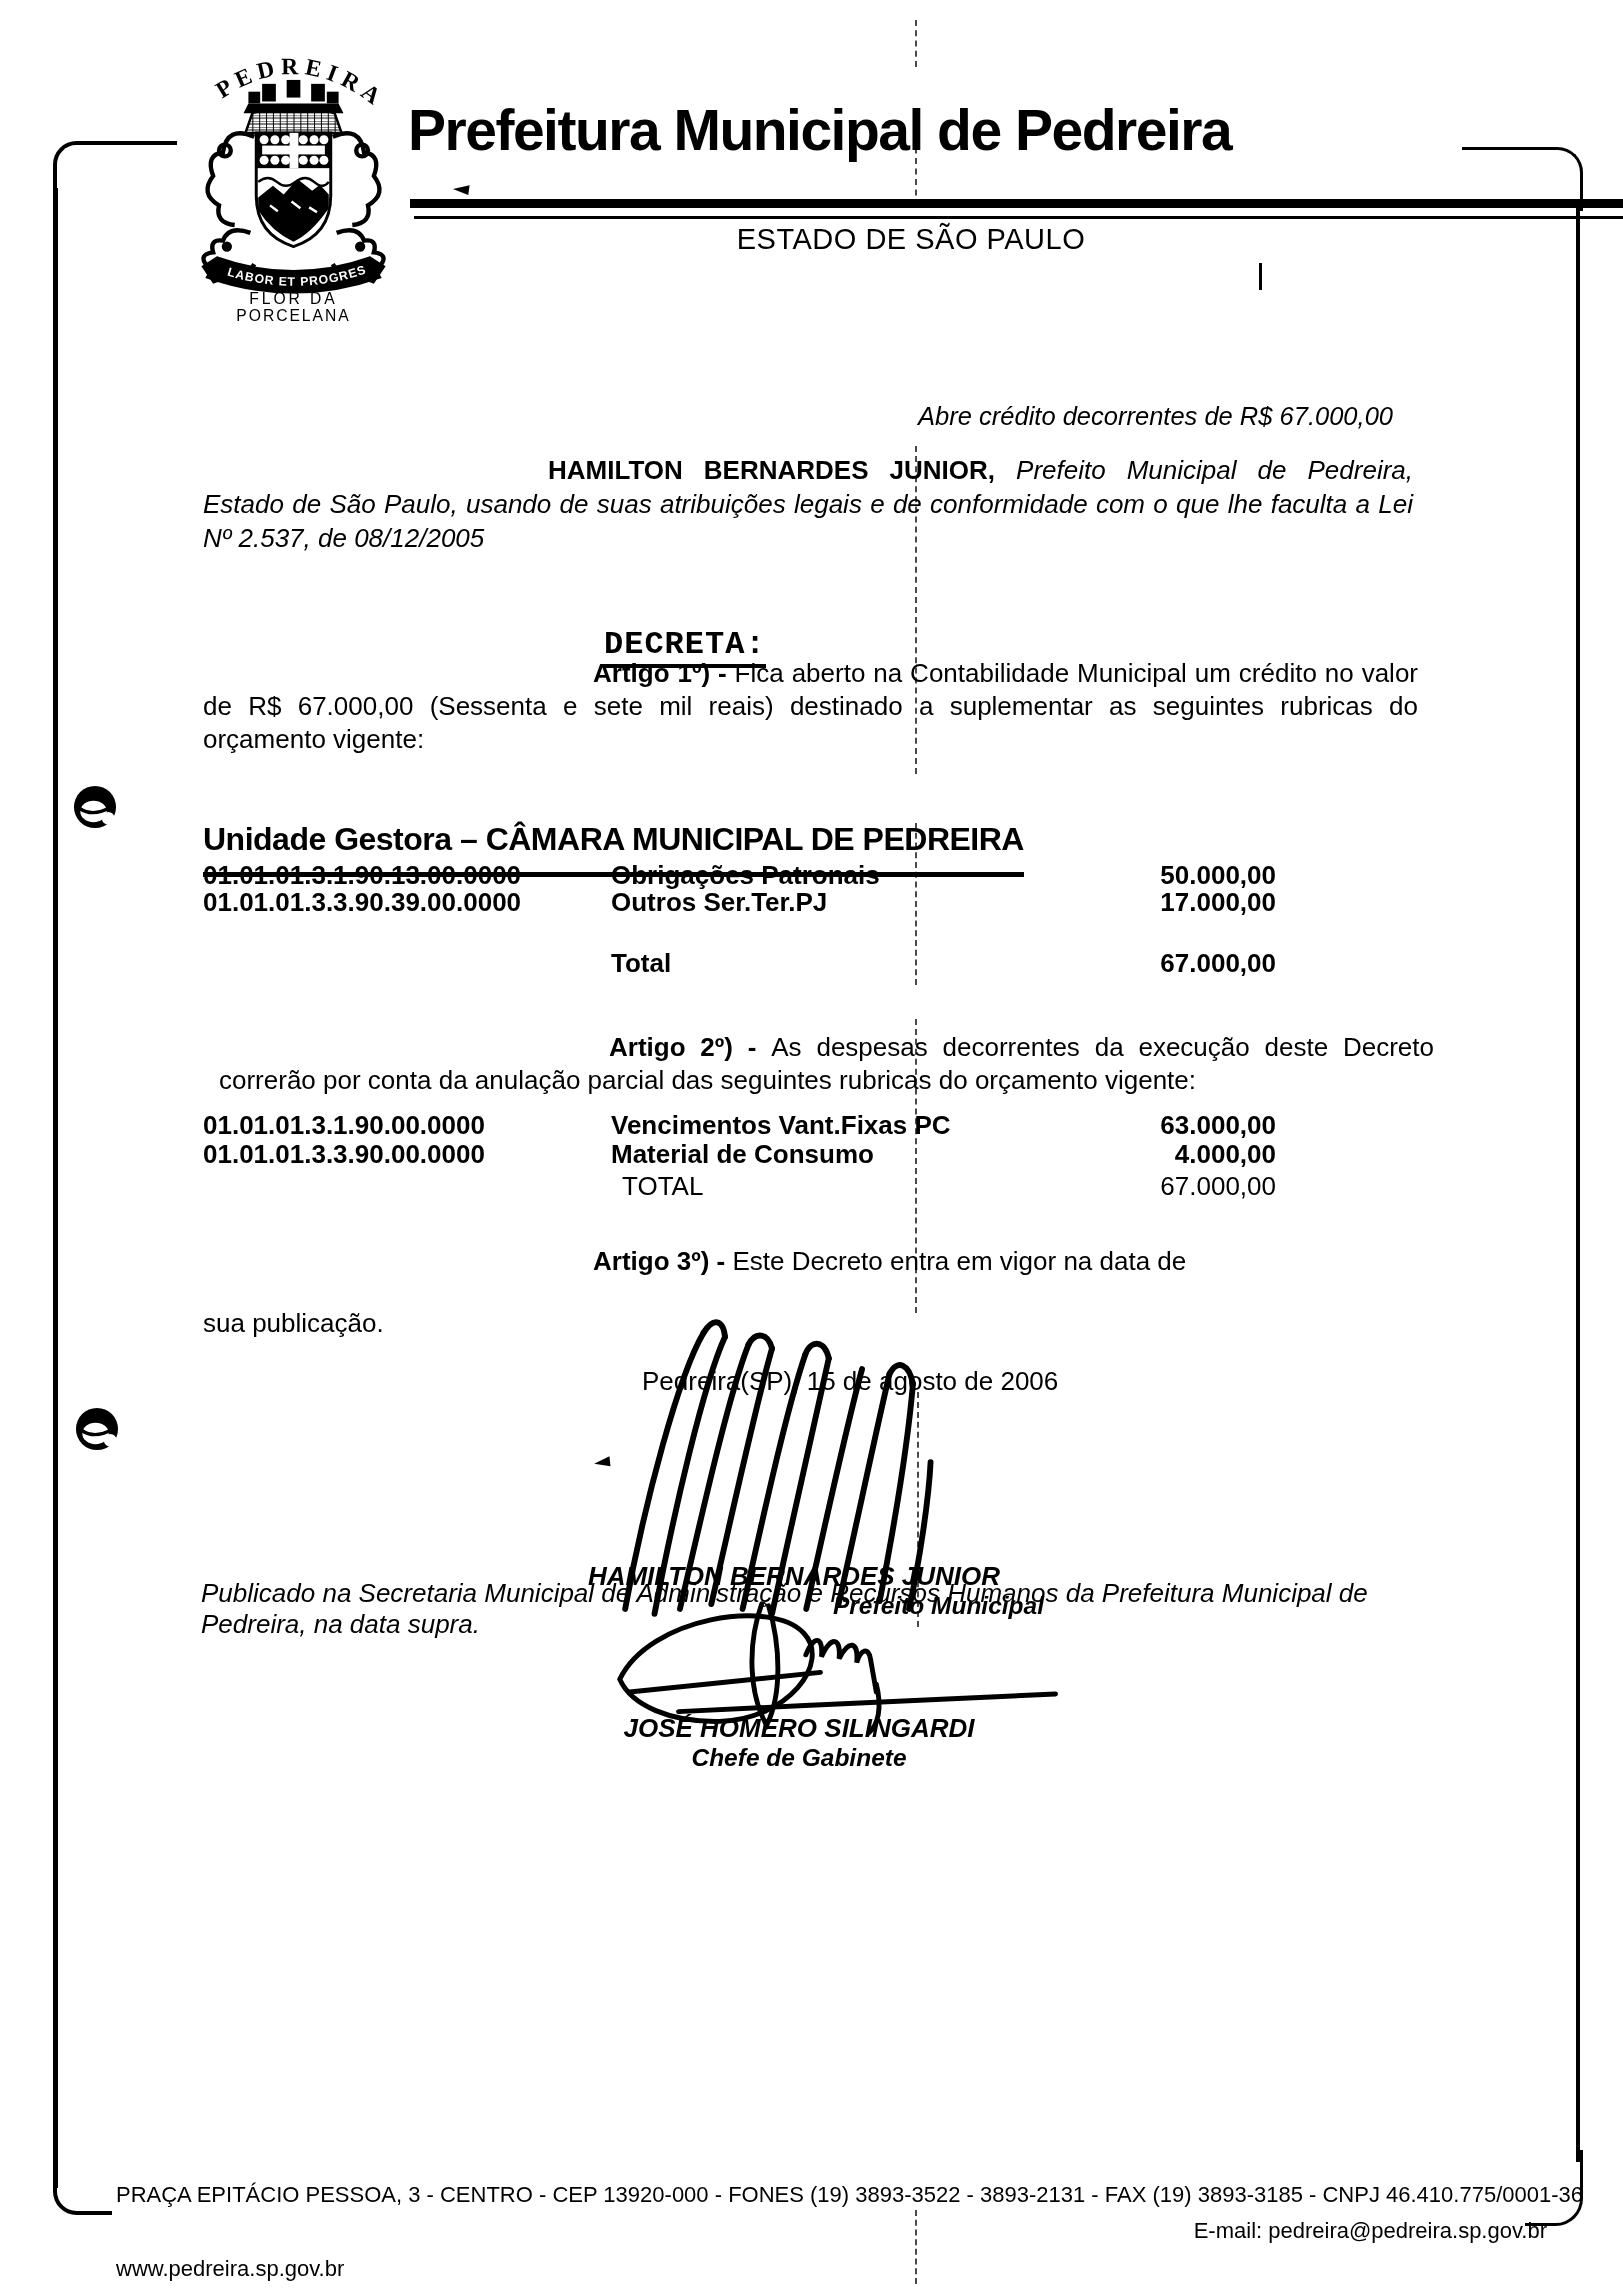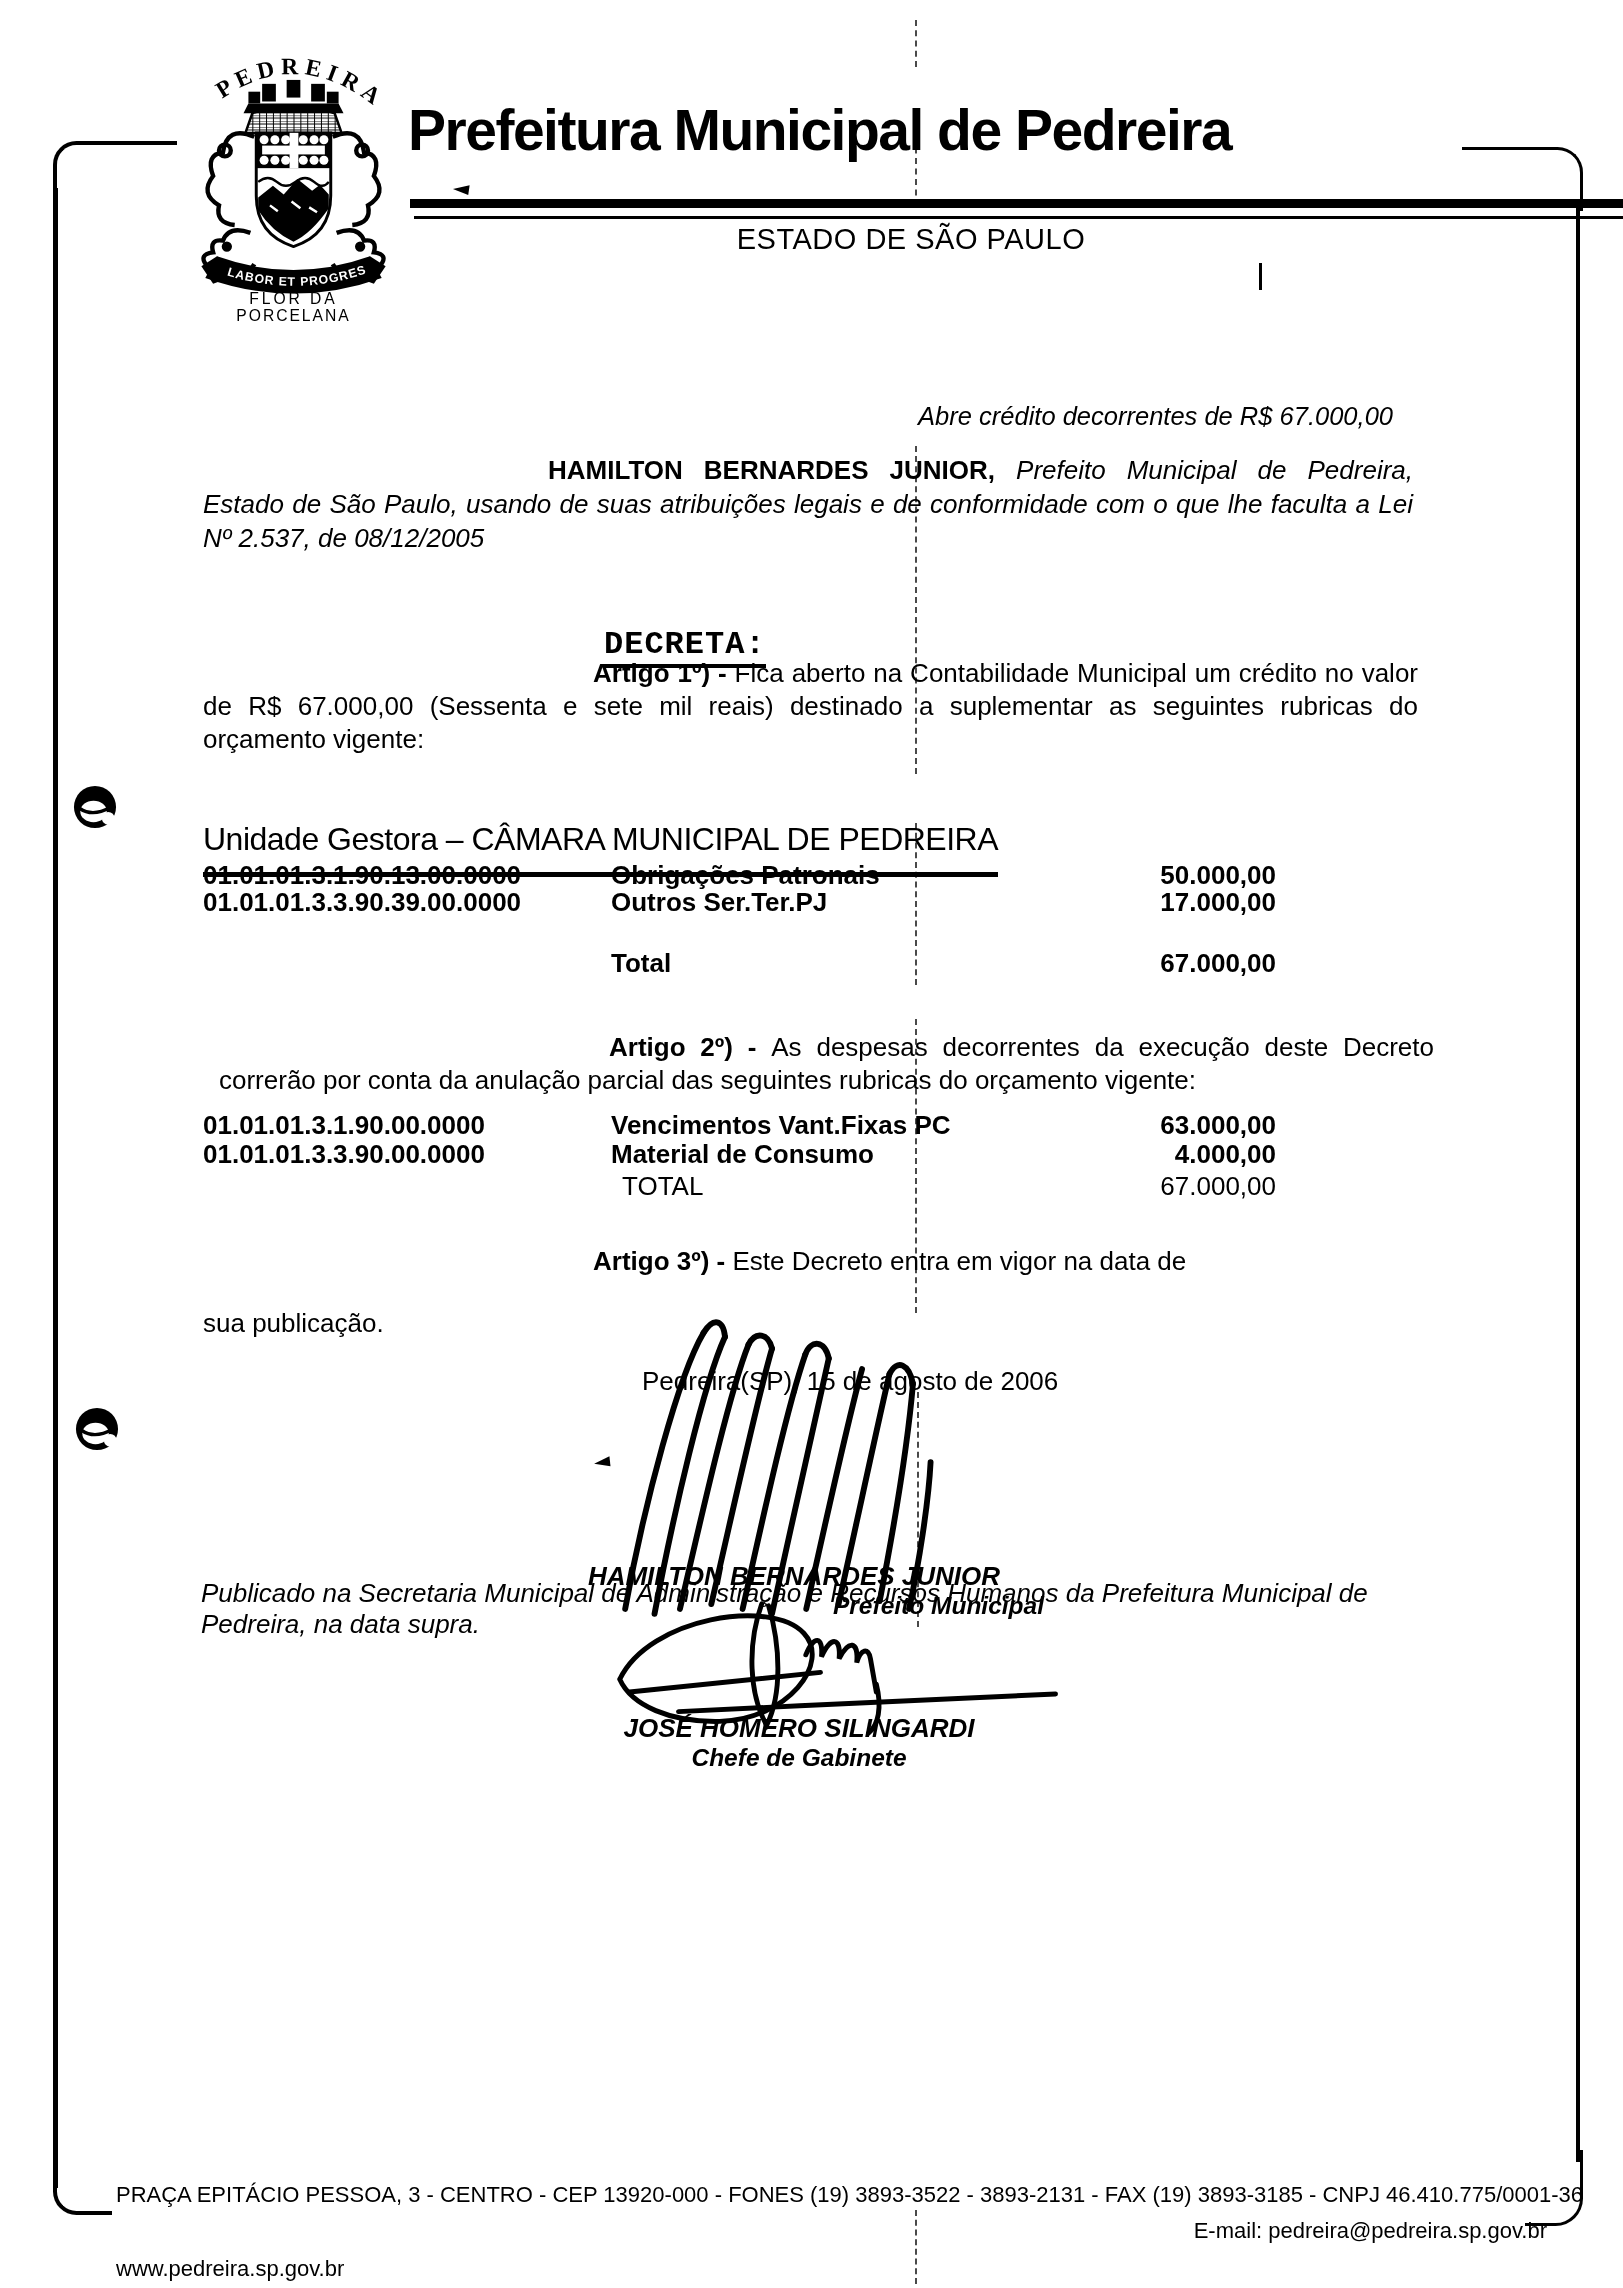--- a/index.html
+++ b/index.html
@@ -20,21 +20,21 @@
   .rule-thin{left:414px;top:216px;width:1210px;height:2.9px;background:#000;}
   .estado{left:617px;top:224px;width:588px;text-align:center;font-size:29px;letter-spacing:0.5px;line-height:1.1;}
   
   .decree-title{left:321px;top:320px;font-size:40px;font-weight:bold;letter-spacing:-0.5px;line-height:1;}
   .summary{left:676px;top:402px;width:717px;text-align:right;font-style:italic;font-size:25.5px;}
   .preamble{left:203px;top:453px;width:1210px;font-size:26px;line-height:34px;text-align:justify;text-indent:345px;}
   .decreta{left:604px;top:627px;font-family:Liberation Mono, monospace;font-size:32px;font-weight:bold;letter-spacing:1px;border-bottom:4.9px solid #000;padding-bottom:2px;line-height:1.1;}
   .article{left:203px;top:657px;width:1215px;font-size:26px;line-height:33px;text-align:justify;text-indent:390px;}
   .b{font-weight:bold;}
   .i{font-style:italic;}
-  .unidade{left:203px;top:823px;font-size:32px;font-weight:normal;letter-spacing:-0.5px;border-bottom:5.9px solid #000;padding-bottom:15px;line-height:1.05;}
+  .unidade{left:203px;top:823px;font-size:32px;font-weight:bold;letter-spacing:-0.5px;border-bottom:5.9px solid #000;padding-bottom:15px;line-height:1.05;}
   .trow{left:0;width:1623px;height:31px;font-size:26px;line-height:29px;}
   .trow .c-code{position:absolute;left:203px;}
   .trow .c-desc{position:absolute;left:611px;}
   .trow .c-val{position:absolute;left:1066px;width:210px;text-align:right;}
   .bold-row{font-weight:bold;}
   .dateline{left:642px;top:1366px;font-size:26px;}
   .sign-block{text-align:center;line-height:30px;}
   .pub-note{left:201px;top:1578px;width:1233px;font-style:italic;font-size:26px;line-height:31px;}
   
   .footer-address{left:116px;top:2182px;font-size:22px;letter-spacing:0;}

